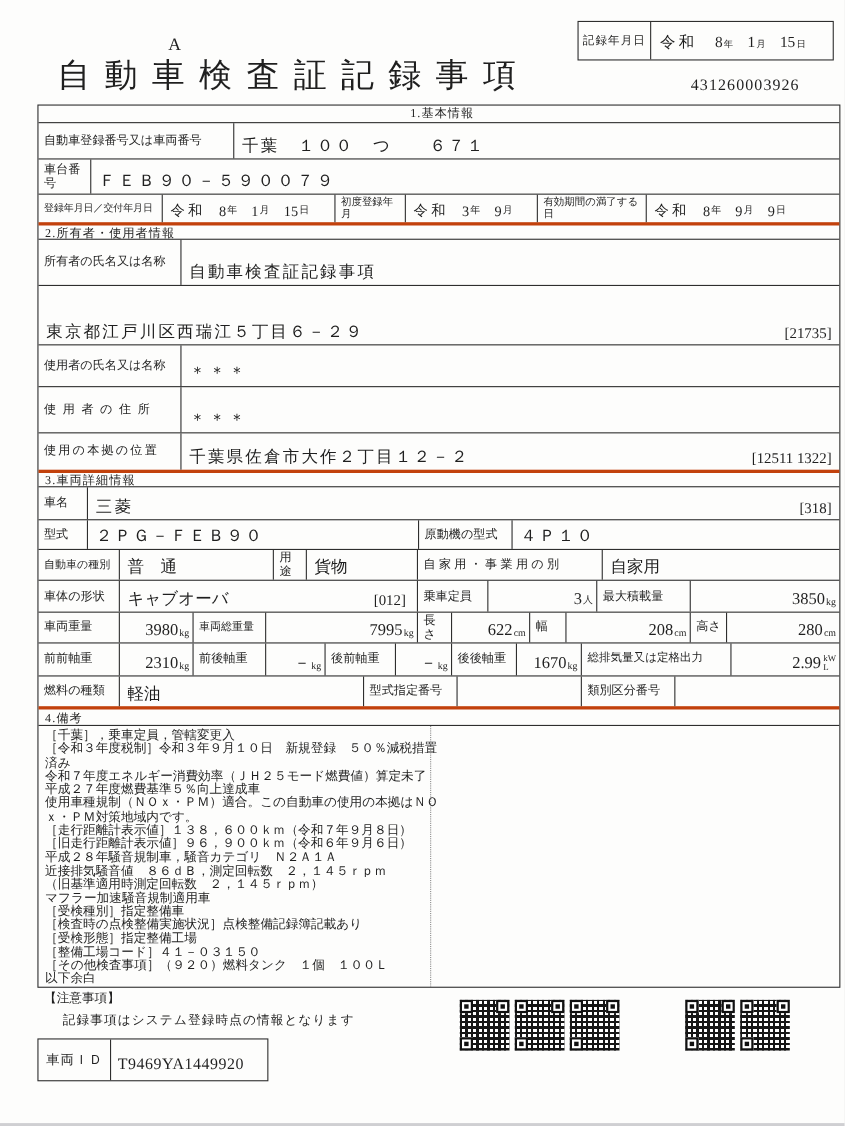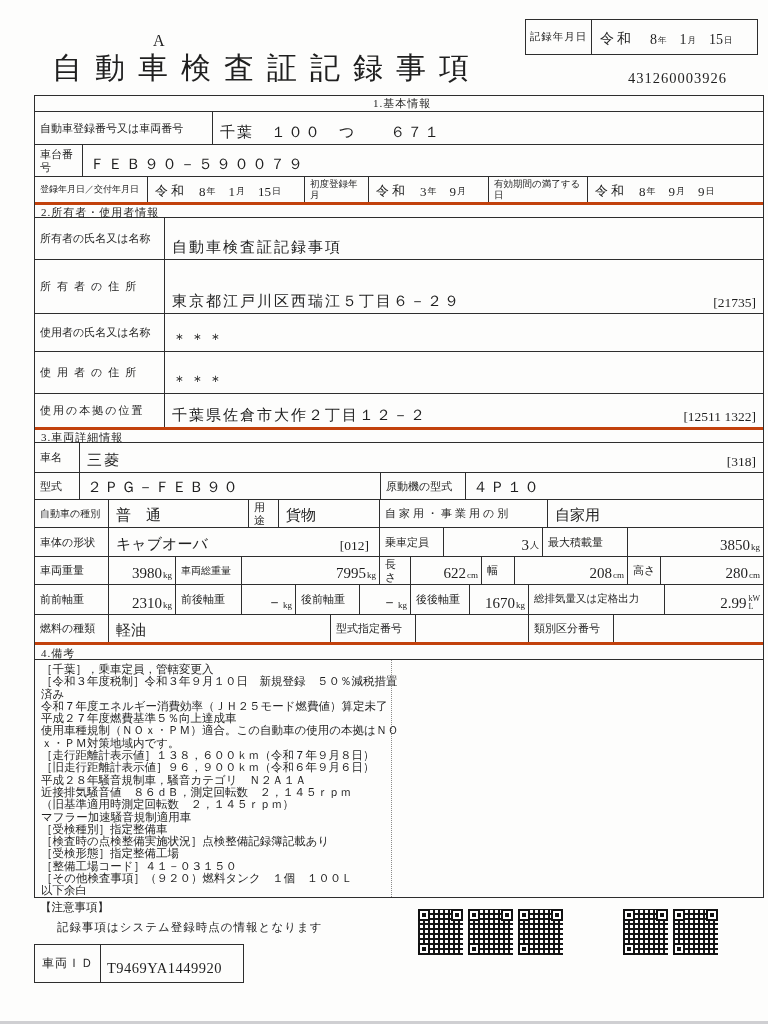--- a/index.html
+++ b/index.html
@@ -149,21 +149,20 @@
     </div>
 
     <div class="sech">2.所有者・使用者情報</div>
 
     <div class="row" style="height:42px">
       <div class="c lb" style="width:130px">所有者の氏名又は名称</div>
       <div class="c vl last ls2">自動車検査証記録事項</div>
     </div>
 
     <div class="row" style="height:54px">
-      <div class="c lb ls6" style="width:130px">所有者の住所</div>
       <div class="c vl last">
         <span class="ls2">東京都江戸川区西瑞江５丁目６－２９</span>
         <span class="code">[21735]</span>
       </div>
     </div>
 
     <div class="row" style="height:38px">
       <div class="c lb" style="width:130px">使用者の氏名又は名称</div>
       <div class="c vl last ls3">＊＊＊</div>
     </div>

